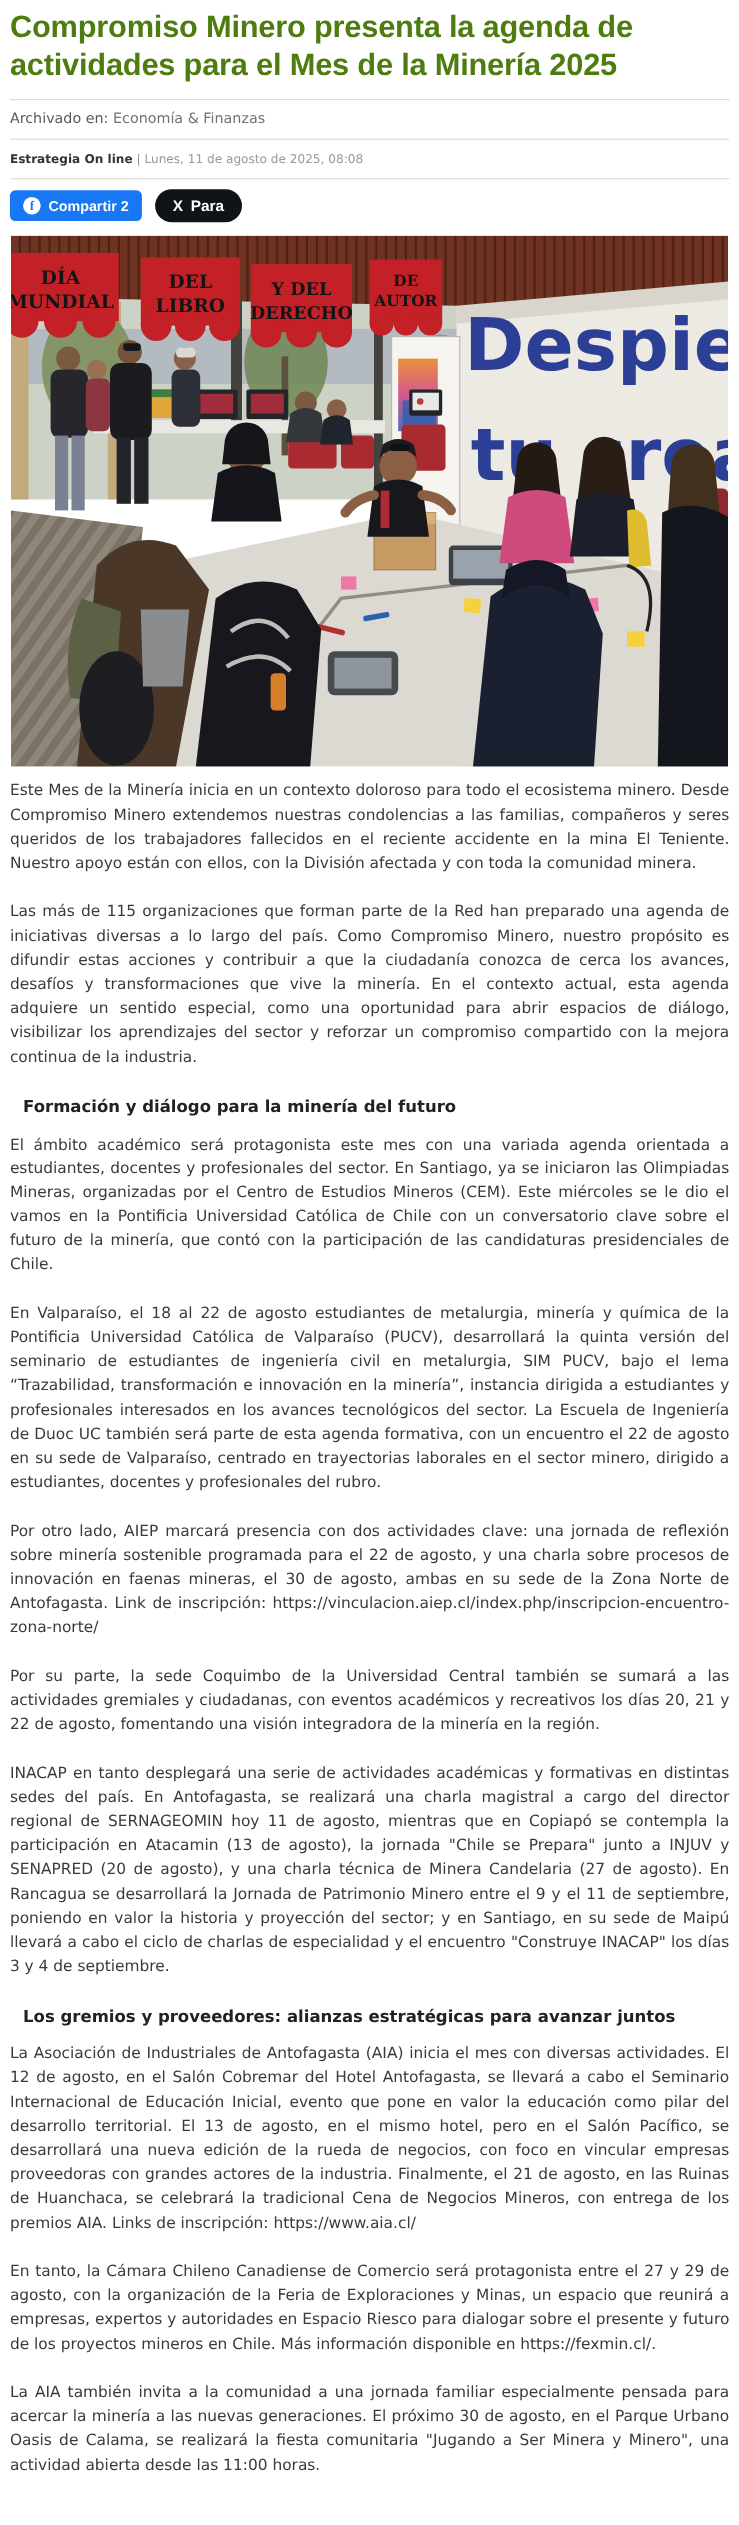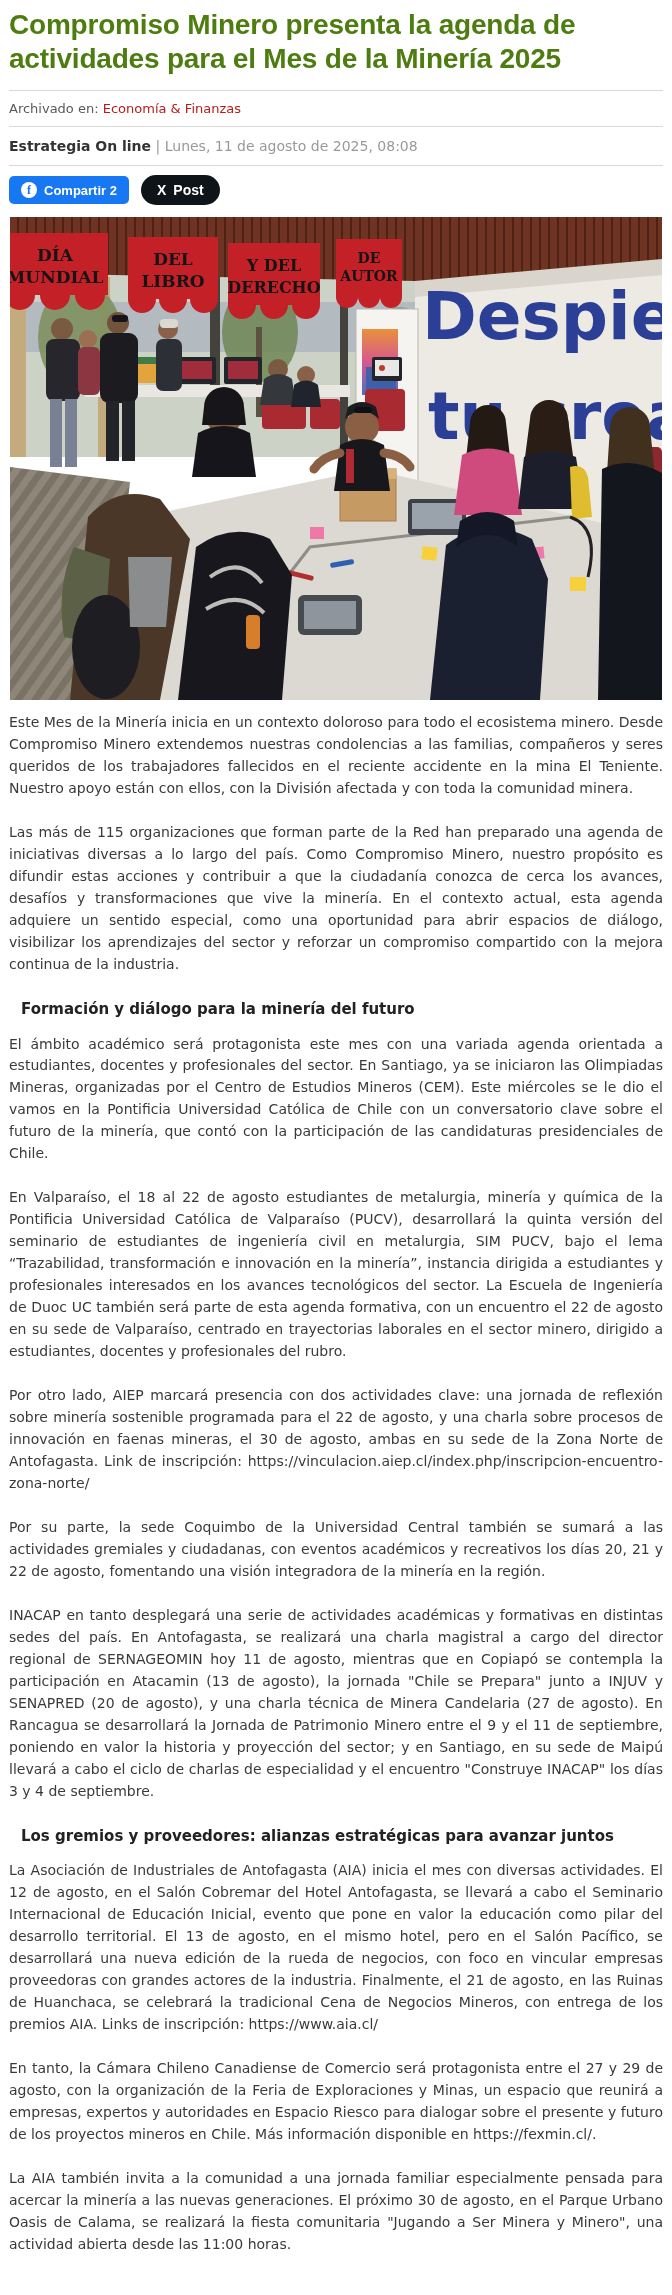--- a/index.html
+++ b/index.html
@@ -2,22 +2,22 @@
 <html><head>
 <meta charset="utf-8">
 <style>
   html,body{margin:0;padding:0;background:#ffffff;}
   body{width:672px;font-family:"DejaVu Sans","Liberation Sans",sans-serif;color:#333;}
   .wrap{padding:0 9px;}
   .title{color:#4d7c0f;font-family:"Liberation Sans",sans-serif;font-weight:700;
          font-size:28px;line-height:1.22;margin:8px 0 14px 0;letter-spacing:-0.2px;}
   .rule{border:0;border-top:1px solid #d9d9d9;margin:0;}
   .meta-row{font-size:13px;color:#5a5a5a;padding:10px 0;}
-  .meta-row .cat{color:#b91c1c;}
-  .byline{font-size:14px;padding:11px 0;color:#999;}
+  .meta-row .cat{color:#737373;}
+  .byline{font-size:11px;padding:11px 0;color:#999;}
   .byline .src{color:#333;font-weight:700;}
   .share-row{display:flex;align-items:center;gap:12px;padding:9px 0 8px 0;}
   .fb-btn{display:inline-flex;align-items:center;gap:7px;background:#1877f2;color:#fff;
           border:none;border-radius:5px;height:28px;padding:0 12px;font-size:13px;
           font-weight:700;font-family:"Liberation Sans",sans-serif;cursor:pointer;}
   .fb-circle{width:16px;height:16px;border-radius:50%;background:#fff;color:#1877f2;
              display:inline-flex;align-items:center;justify-content:center;
              font-weight:700;font-size:12px;font-family:"Liberation Serif",serif;}
   .x-btn{display:inline-flex;align-items:center;gap:7px;background:#0f1419;color:#fff;
          border:none;border-radius:16px;height:30px;padding:0 16px;font-size:14px;
@@ -46,21 +46,21 @@
   </div>
   <hr class="rule">
 
   <div class="share-row">
     <button class="fb-btn">
       <span class="fb-circle">f</span>
       <span>Compartir 2</span>
     </button>
     <button class="x-btn">
       <span>X</span>
-      <span>Post</span>
+      <span>Para</span>
     </button>
   </div>
 
   <div class="photo">
   <svg width="652" height="483" viewBox="0 0 652 483" preserveAspectRatio="none">
     <defs>
       <pattern id="slats" width="9" height="60" patternUnits="userSpaceOnUse">
         <rect width="9" height="60" fill="#6e3322"></rect>
         <rect x="7" width="2" height="60" fill="#4e2115"></rect>
       </pattern>

